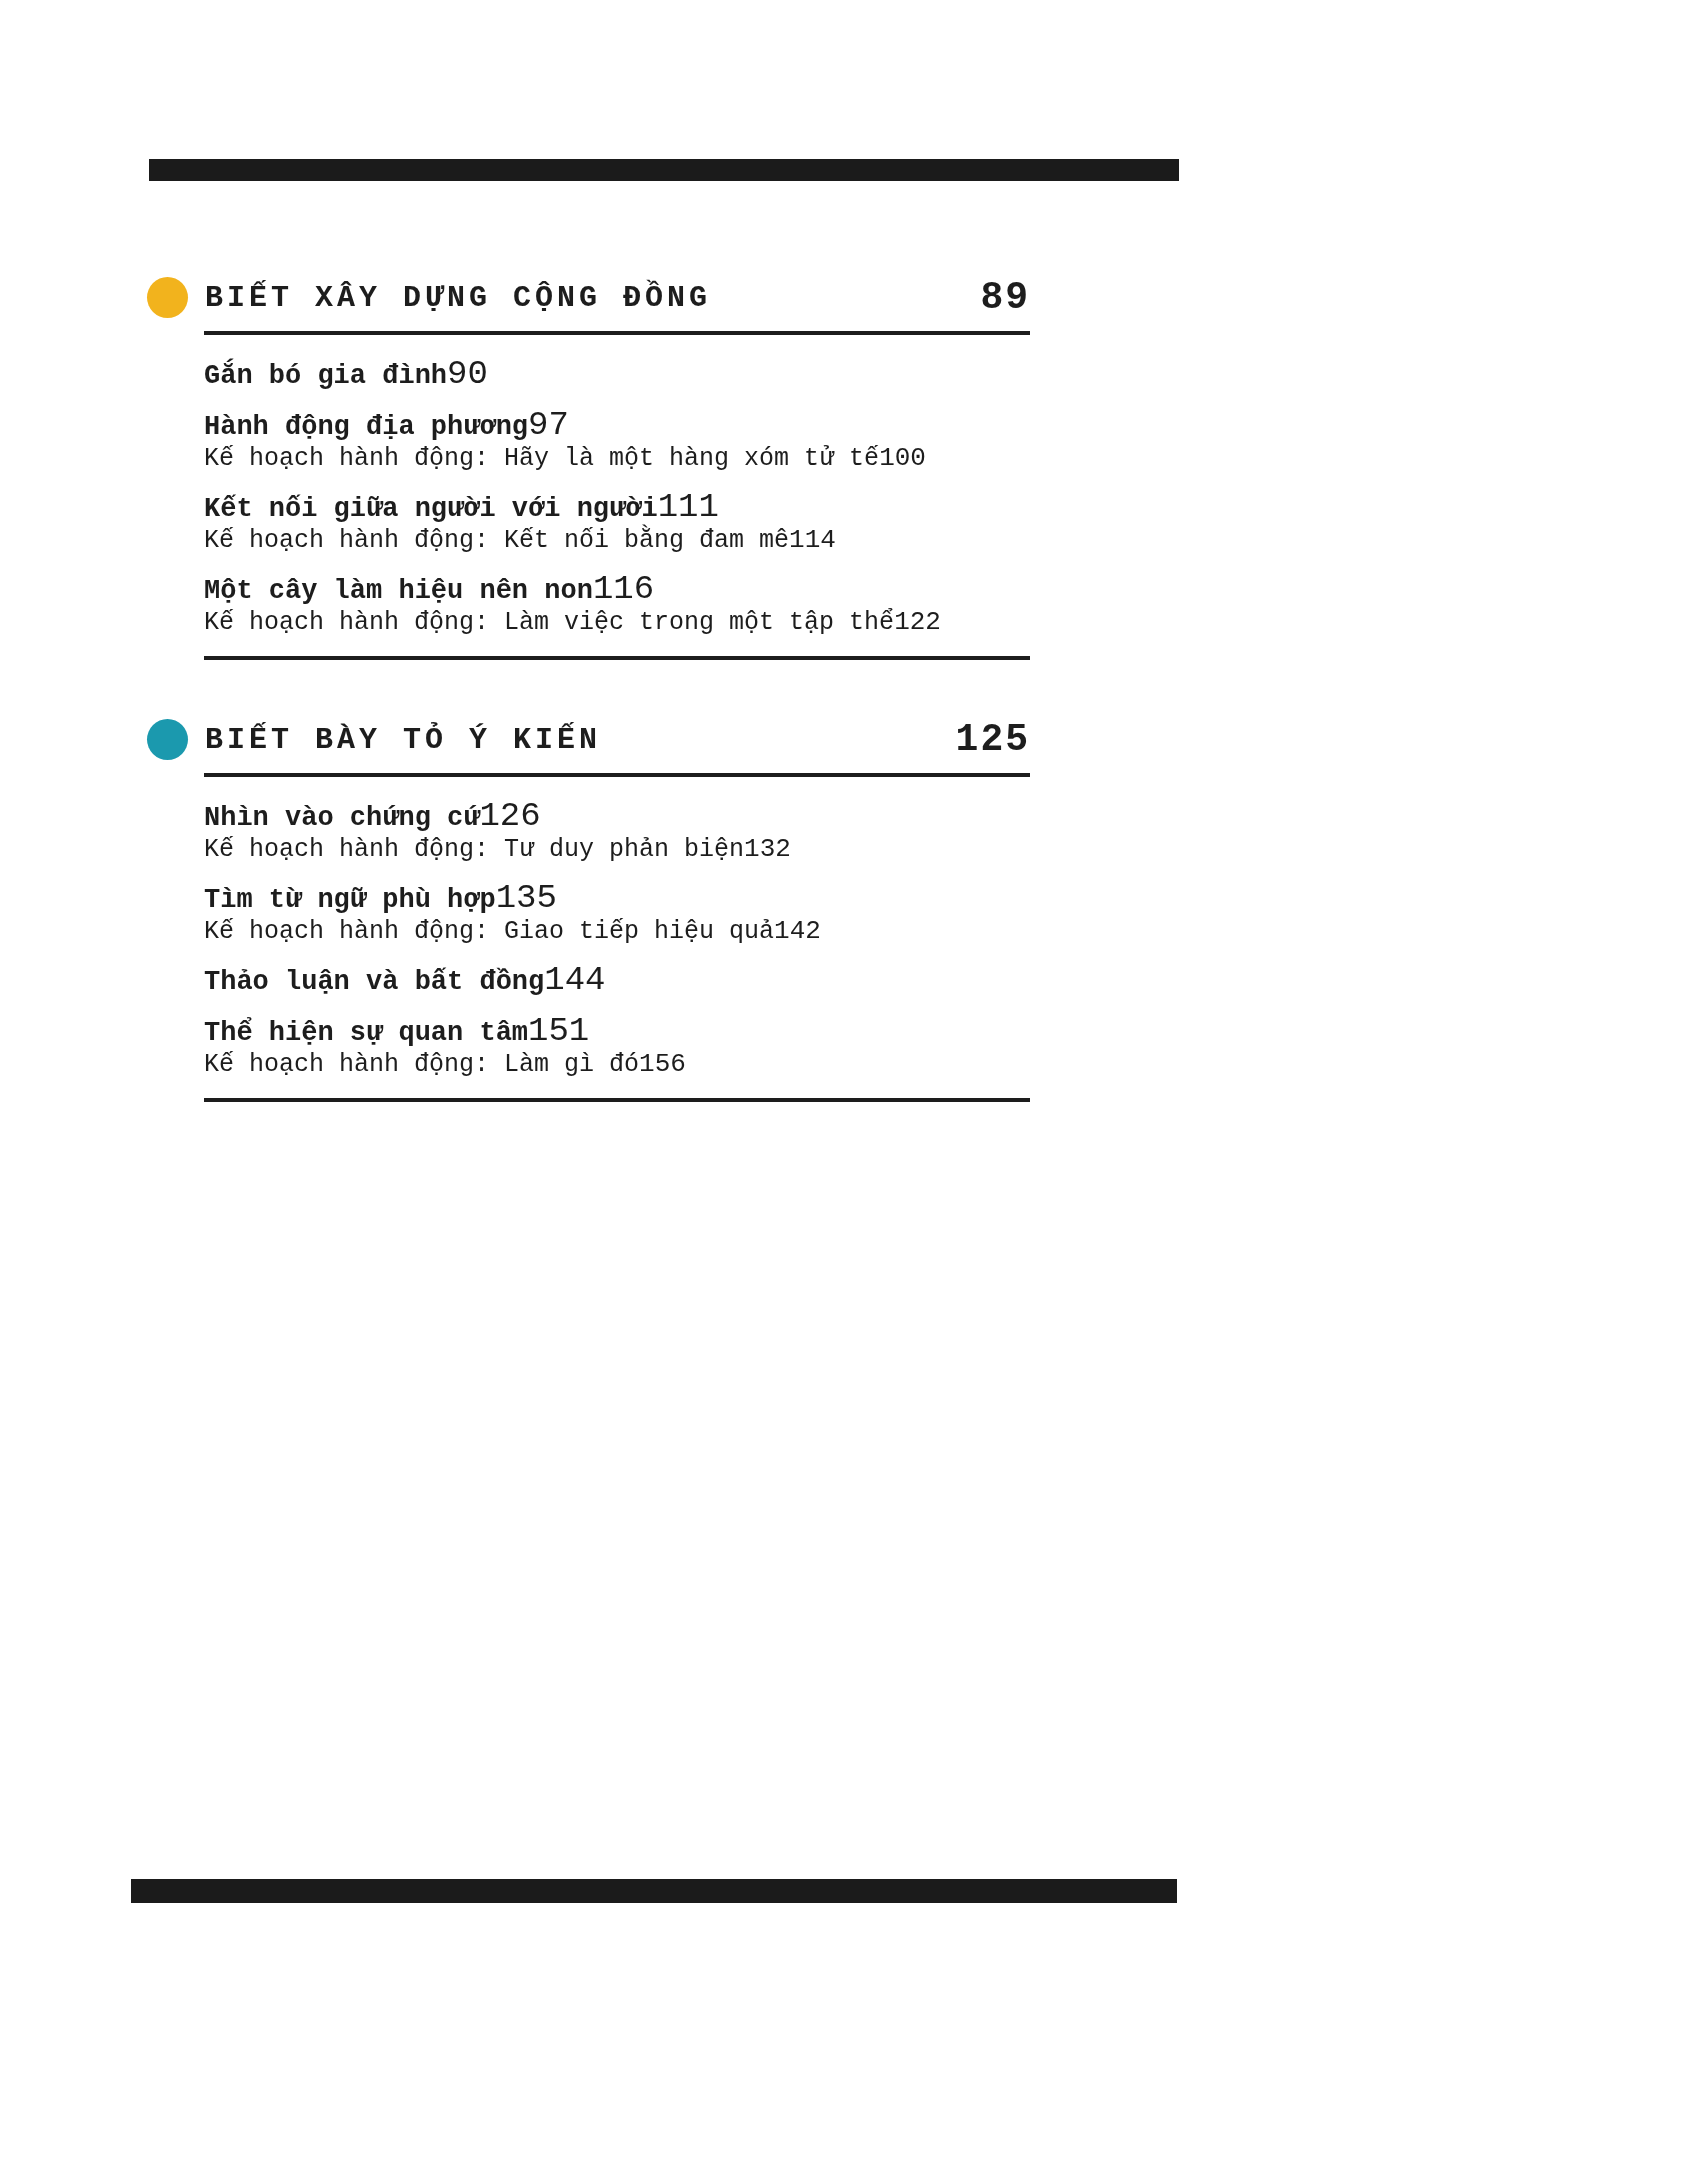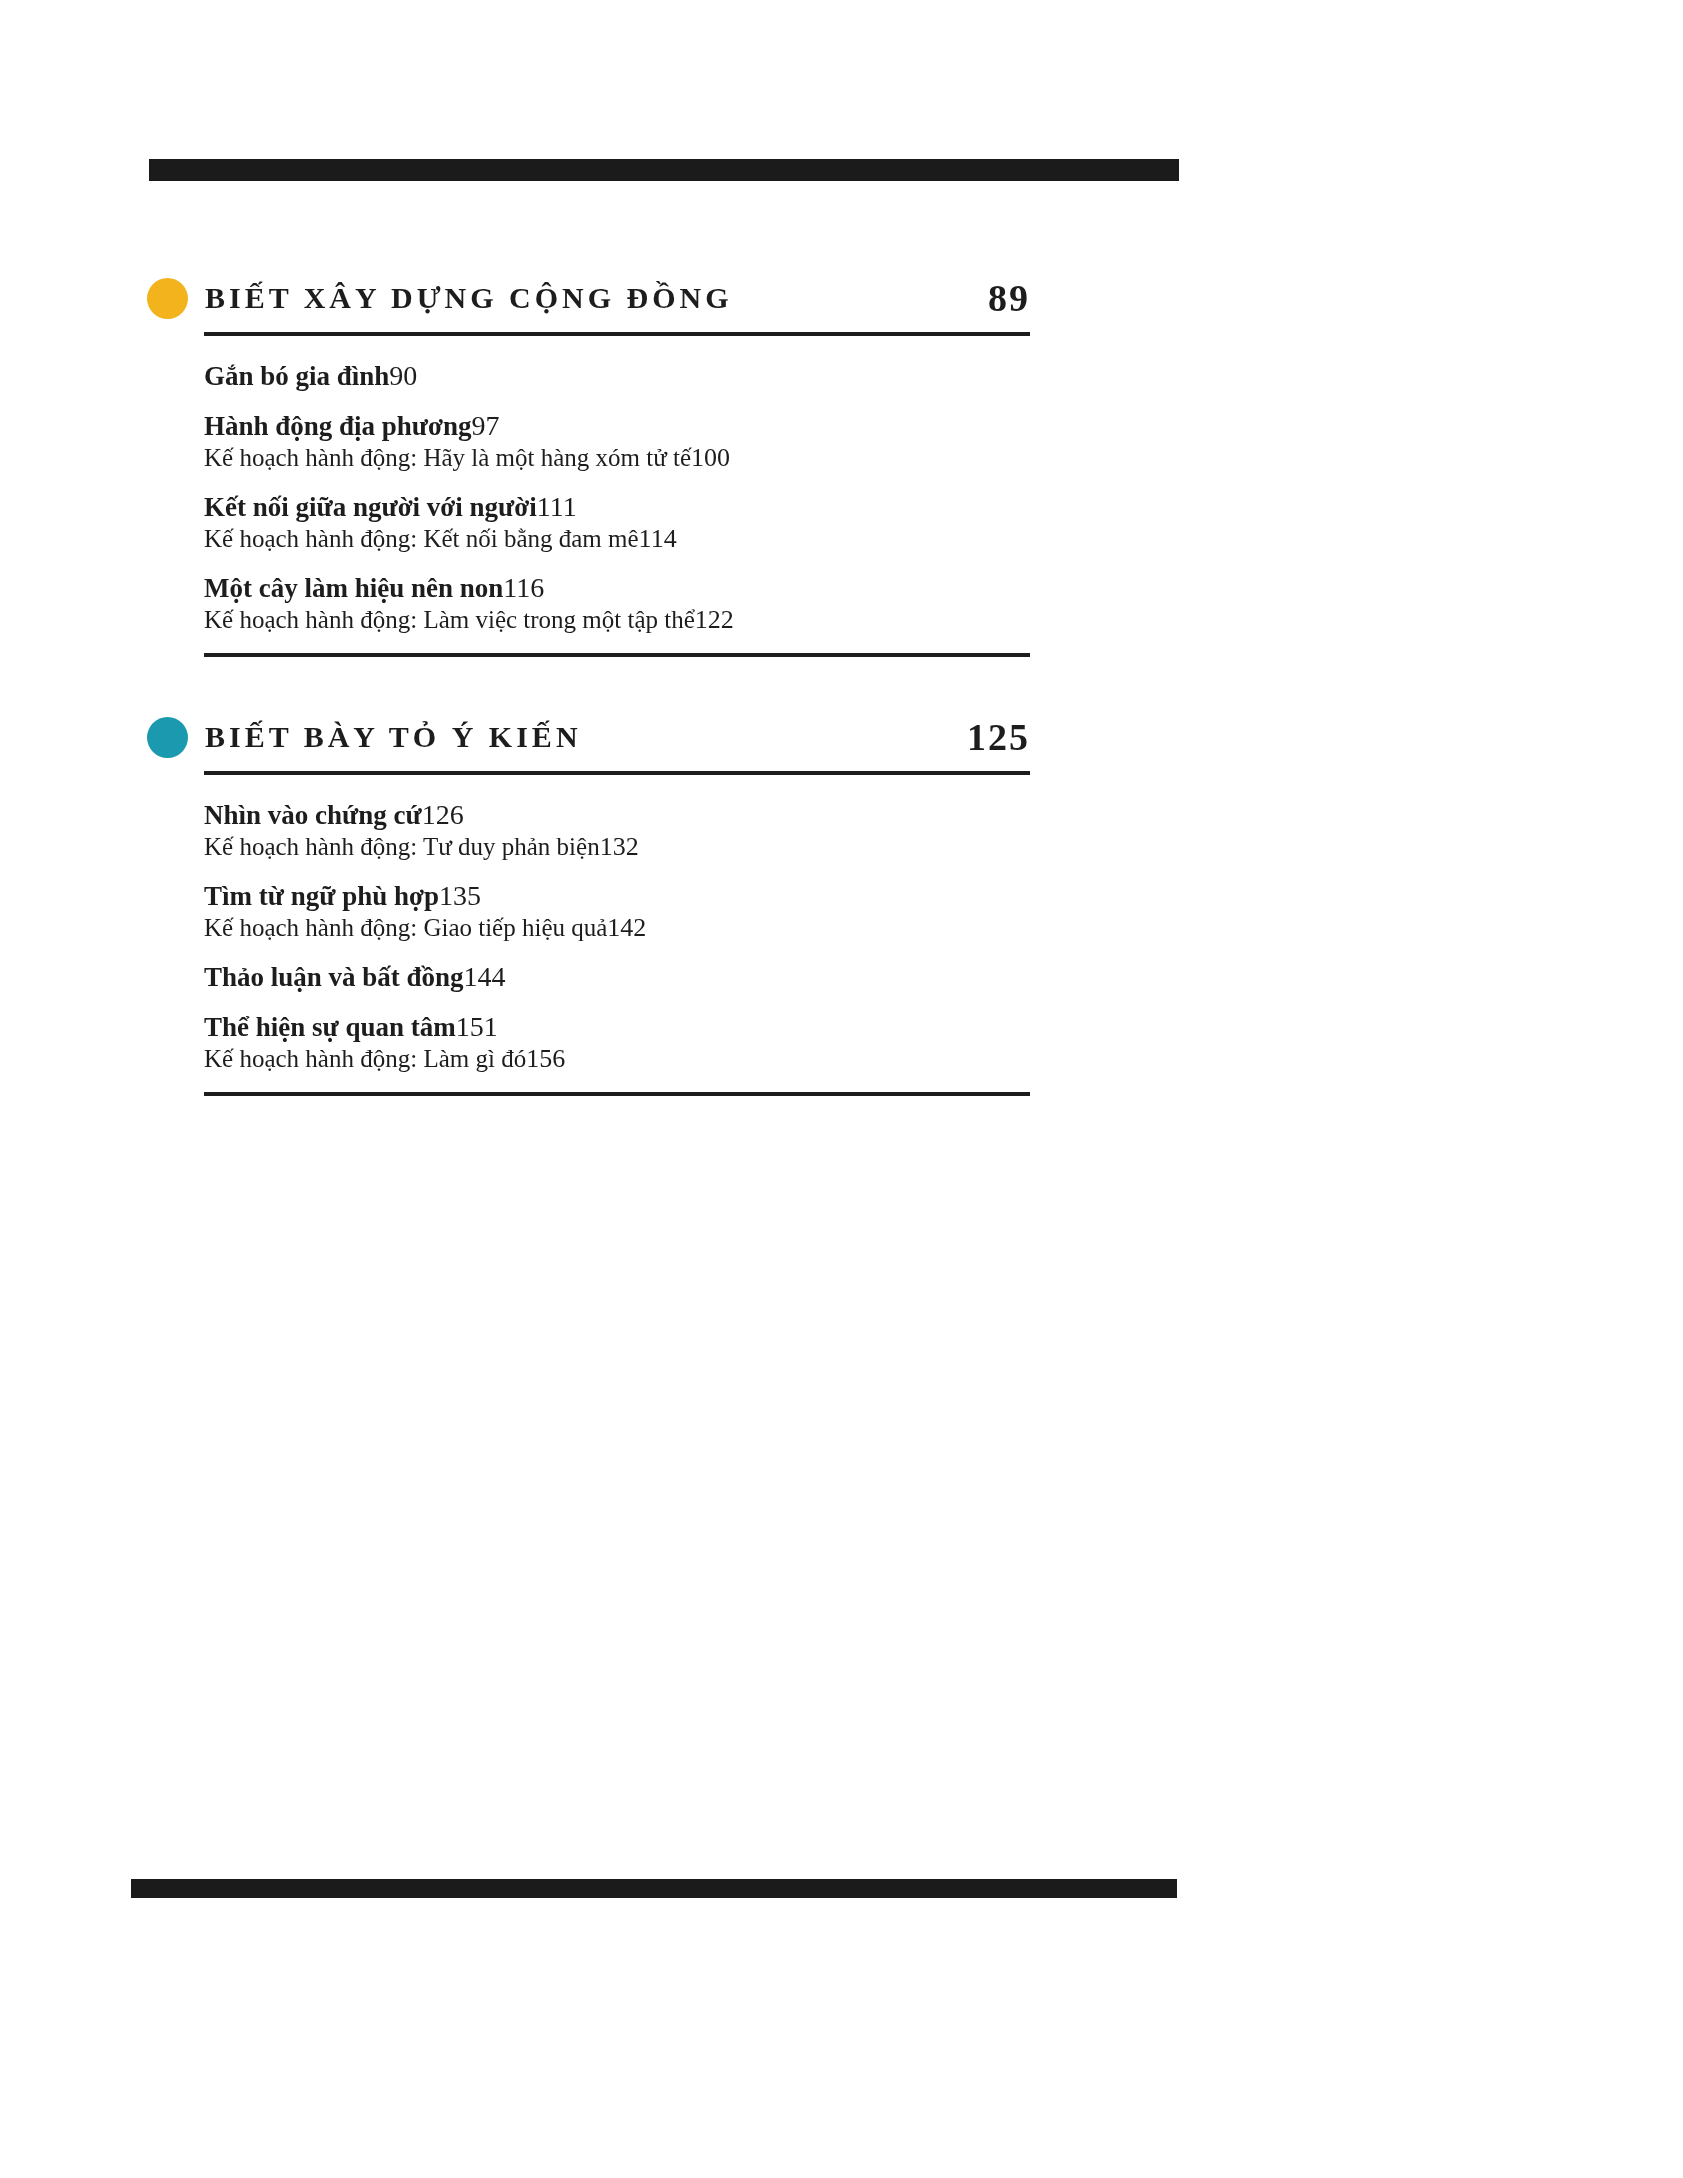--- a/index.html
+++ b/index.html
@@ -1,22 +1,22 @@
 <!DOCTYPE html>
 <html><head>
 <meta charset="utf-8">
 <style>
   * { margin: 0; padding: 0; box-sizing: border-box; }
   html, body { background: #ffffff; }
   .page {
     position: relative;
     width: 1683px;
-    height: 1898px;
+    height: 2178px;
     background: #ffffff;
-    font-family: Liberation Serif, serif;
+    font-family: Liberation Mono, monospace;
     color: #1d1d1d;
     overflow: hidden;
   }
   .top-bar {
     position: absolute;
     left: 149px; top: 159px;
     width: 1030px; height: 22px;
     background: #1b1b1b;
   }
   .bottom-bar {
@@ -68,21 +68,21 @@
     justify-content: flex-start;
     align-items: baseline;
     line-height: 31px;
   }
   .bold-line .txt {
     font-weight: bold;
     font-size: 27px;
   }
   .bold-line .num {
     font-weight: normal;
-    font-size: 28px;
+    font-size: 34px;
   }
   .sub-line .txt { font-size: 25px; }
   .sub-line .num { font-size: 26px; }
   .section-rule {
     border-bottom: 4px solid #1d1d1d;
     margin-left: 57px;
     margin-top: 6px;
   }
 </style>
 </head>

